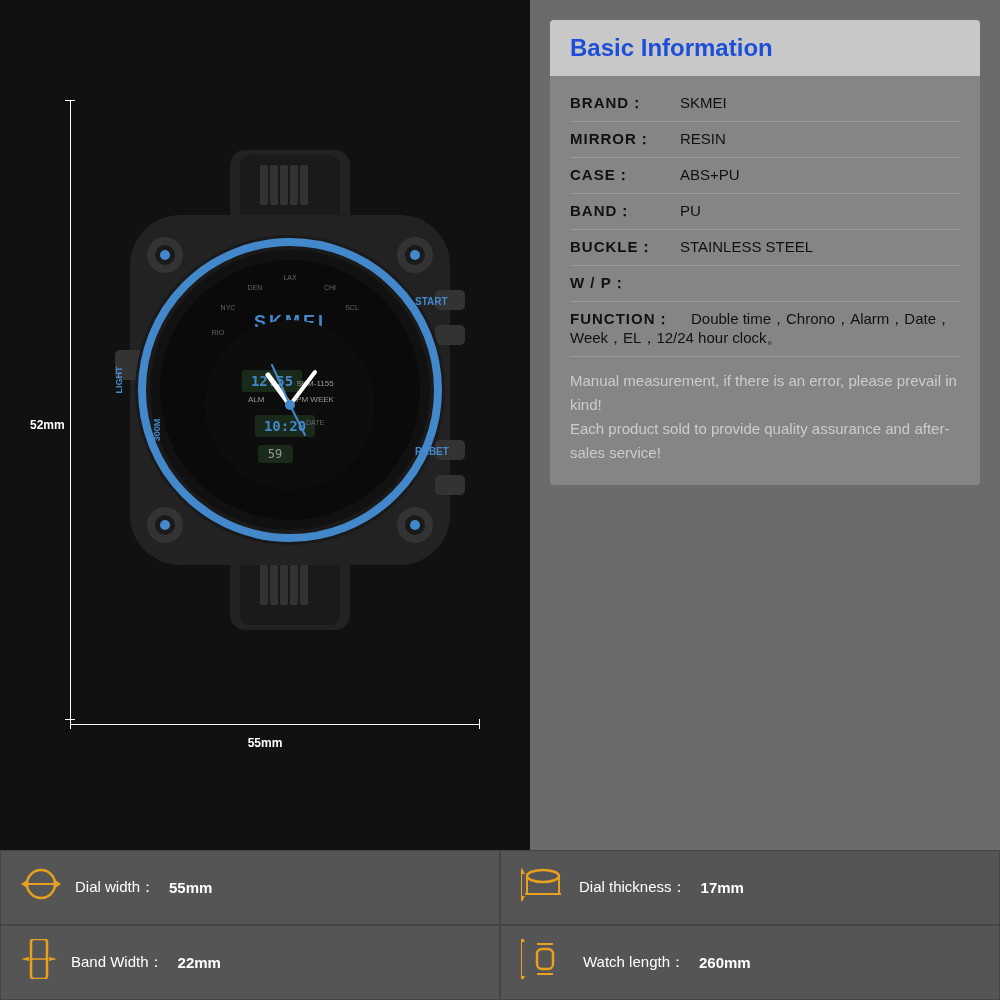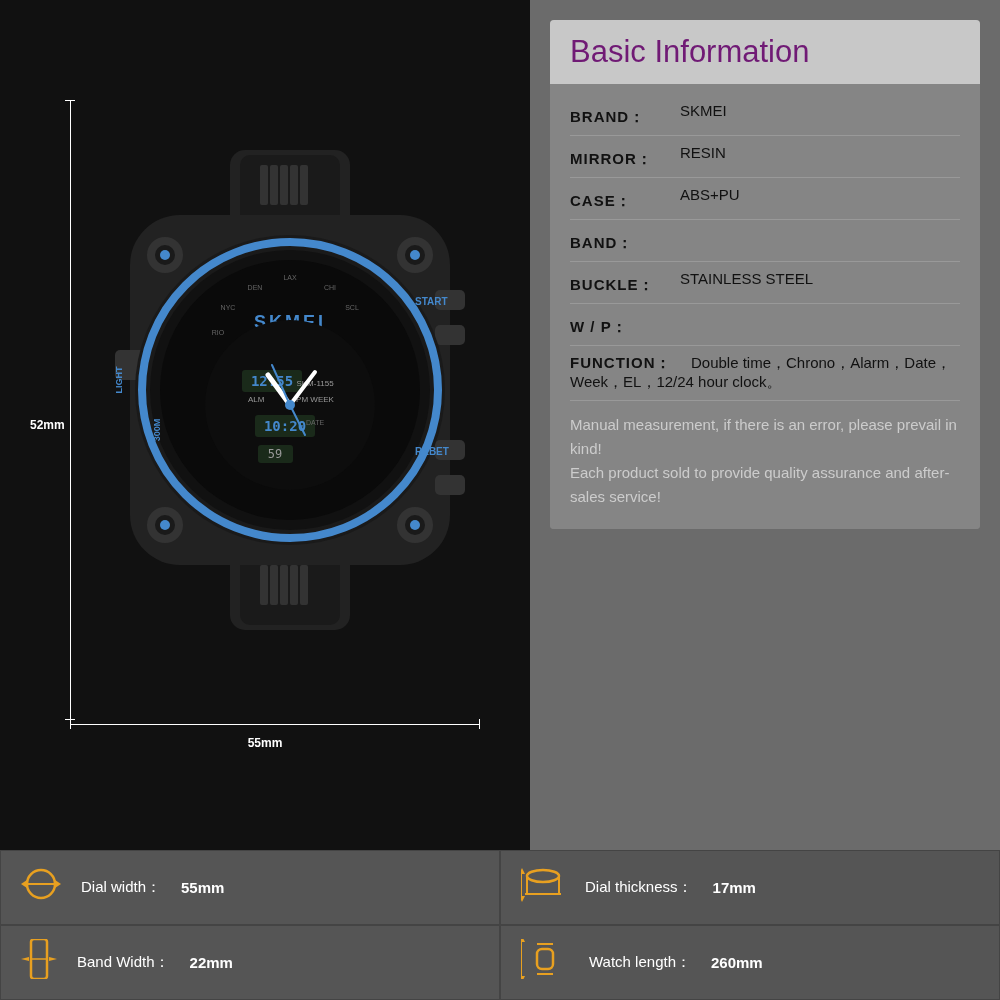--- a/index.html
+++ b/index.html
@@ -116,23 +116,23 @@
       overflow: hidden;
     }
 
     .info-header {
       background: #c8c8c8;
       padding: 14px 20px;
       margin-bottom: 0;
     }
 
     .info-header-text {
-      font-size: 31px;
-      font-weight: normal;
-      color: #701a75;
+      font-size: 24px;
+      font-weight: bold;
+      color: #1d4ed8;
     }
 
     .info-body {
       padding: 10px 20px 20px 20px;
       background: #858585;
     }
 
     .info-row {
       display: flex;
       align-items: flex-start;
@@ -140,21 +140,20 @@
       border-bottom: 1px solid #999;
     }
     .info-row:last-child { border-bottom: none; }
 
     .info-label {
       font-weight: bold;
       color: #111;
       font-size: 15px;
       min-width: 110px;
       letter-spacing: 1px;
-      margin-top: 6px;
     }
 
     .info-value {
       color: #111;
       font-size: 15px;
       flex: 1;
     }
 
     .info-function-row {
       padding: 8px 0;
@@ -193,21 +192,21 @@
       display: flex;
       flex-wrap: wrap;
     }
 
     .bottom-cell {
       width: 50%;
       height: 75px;
       display: flex;
       align-items: center;
       padding: 0 20px;
-      gap: 20px;
+      gap: 14px;
       border: 1px solid #444;
     }
 
     .bottom-icon {
       color: #e8a020;
       font-size: 28px;
       flex-shrink: 0;
     }
 
     .bottom-label {
@@ -356,20 +355,21 @@
         <div class="info-row">
           <span class="info-label">MIRROR：</span>
           <span class="info-value">RESIN</span>
         </div>
         <div class="info-row">
           <span class="info-label">CASE：</span>
           <span class="info-value">ABS+PU</span>
         </div>
         <div class="info-row">
           <span class="info-label">BAND：</span>
+          <span class="info-value">PU</span>
         </div>
         <div class="info-row">
           <span class="info-label">BUCKLE：</span>
           <span class="info-value">STAINLESS STEEL</span>
         </div>
         <div class="info-row">
           <span class="info-label">W / P：</span>
         </div>
         <div class="info-function-row">
           <span class="function-label">FUNCTION：</span>

